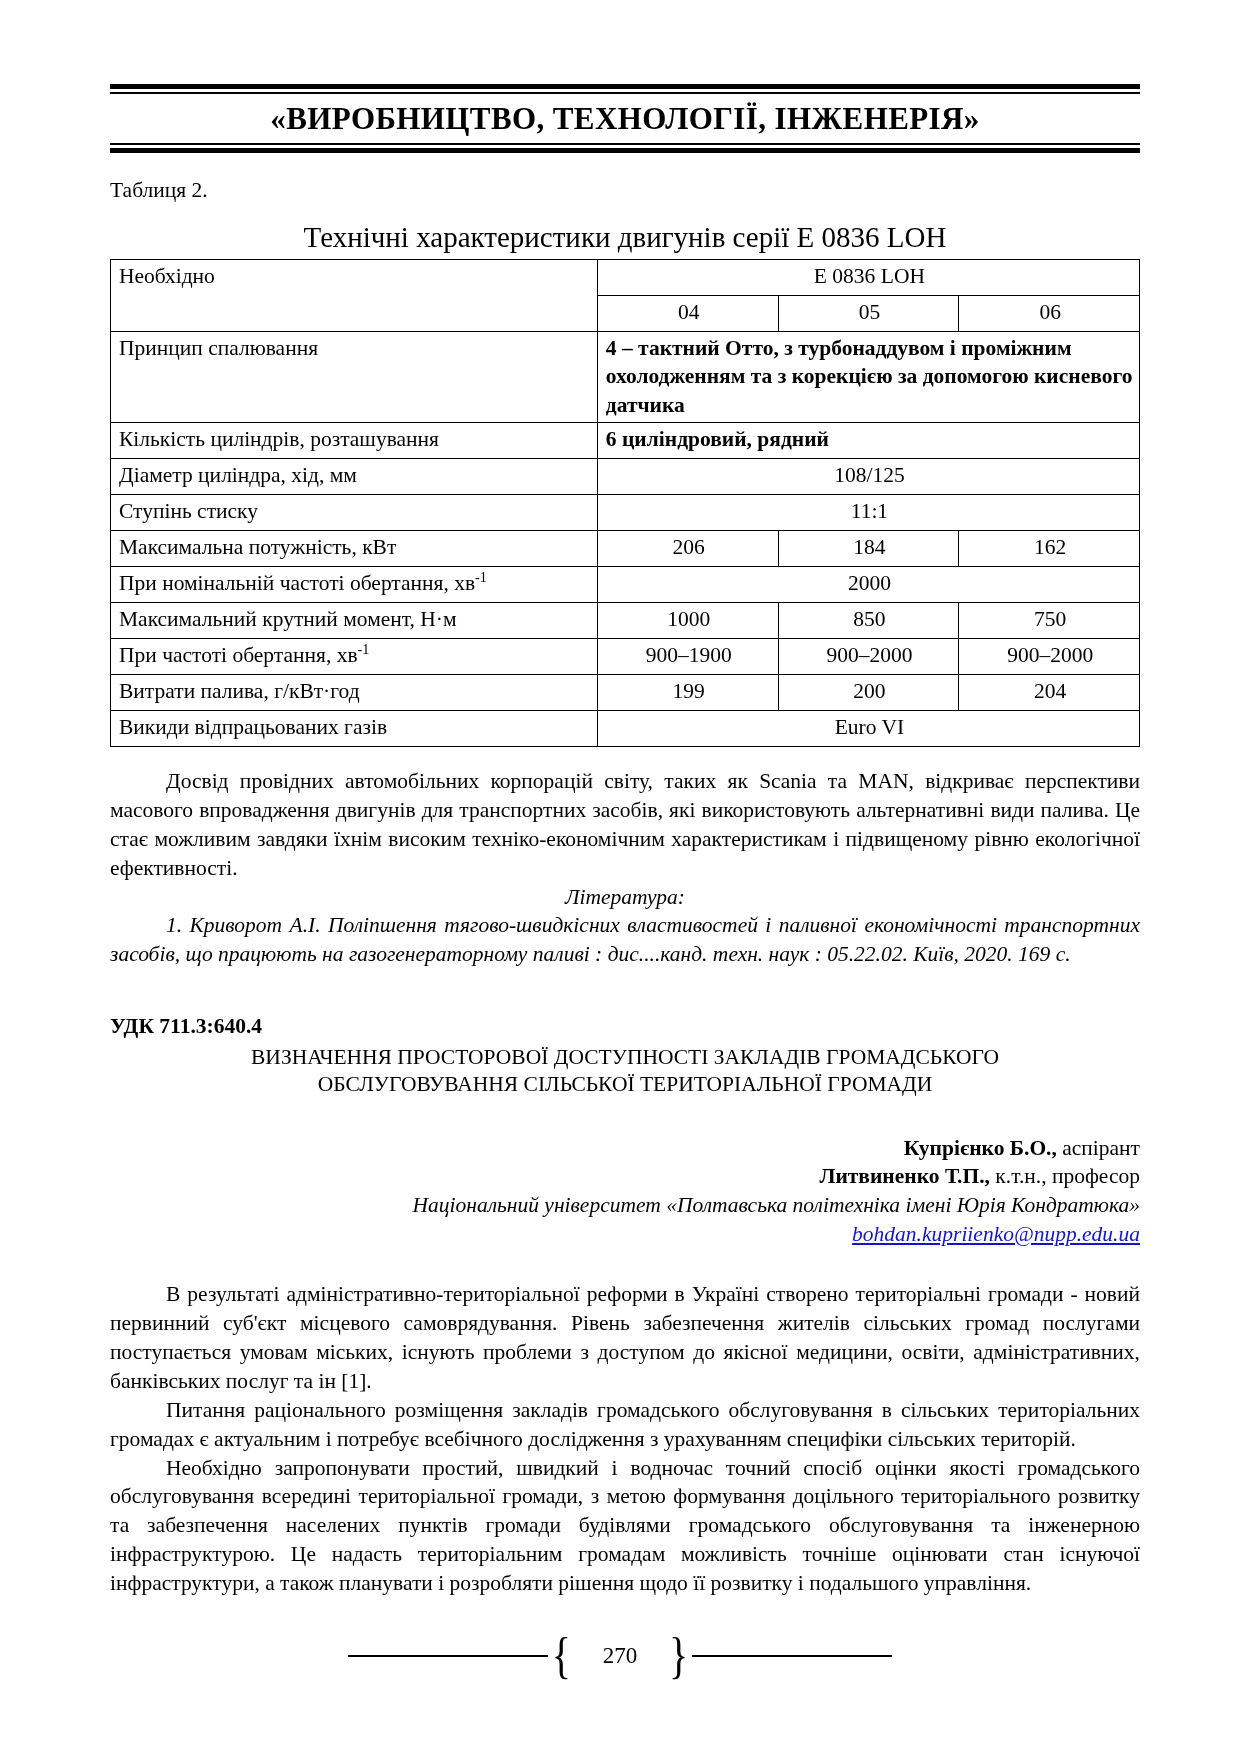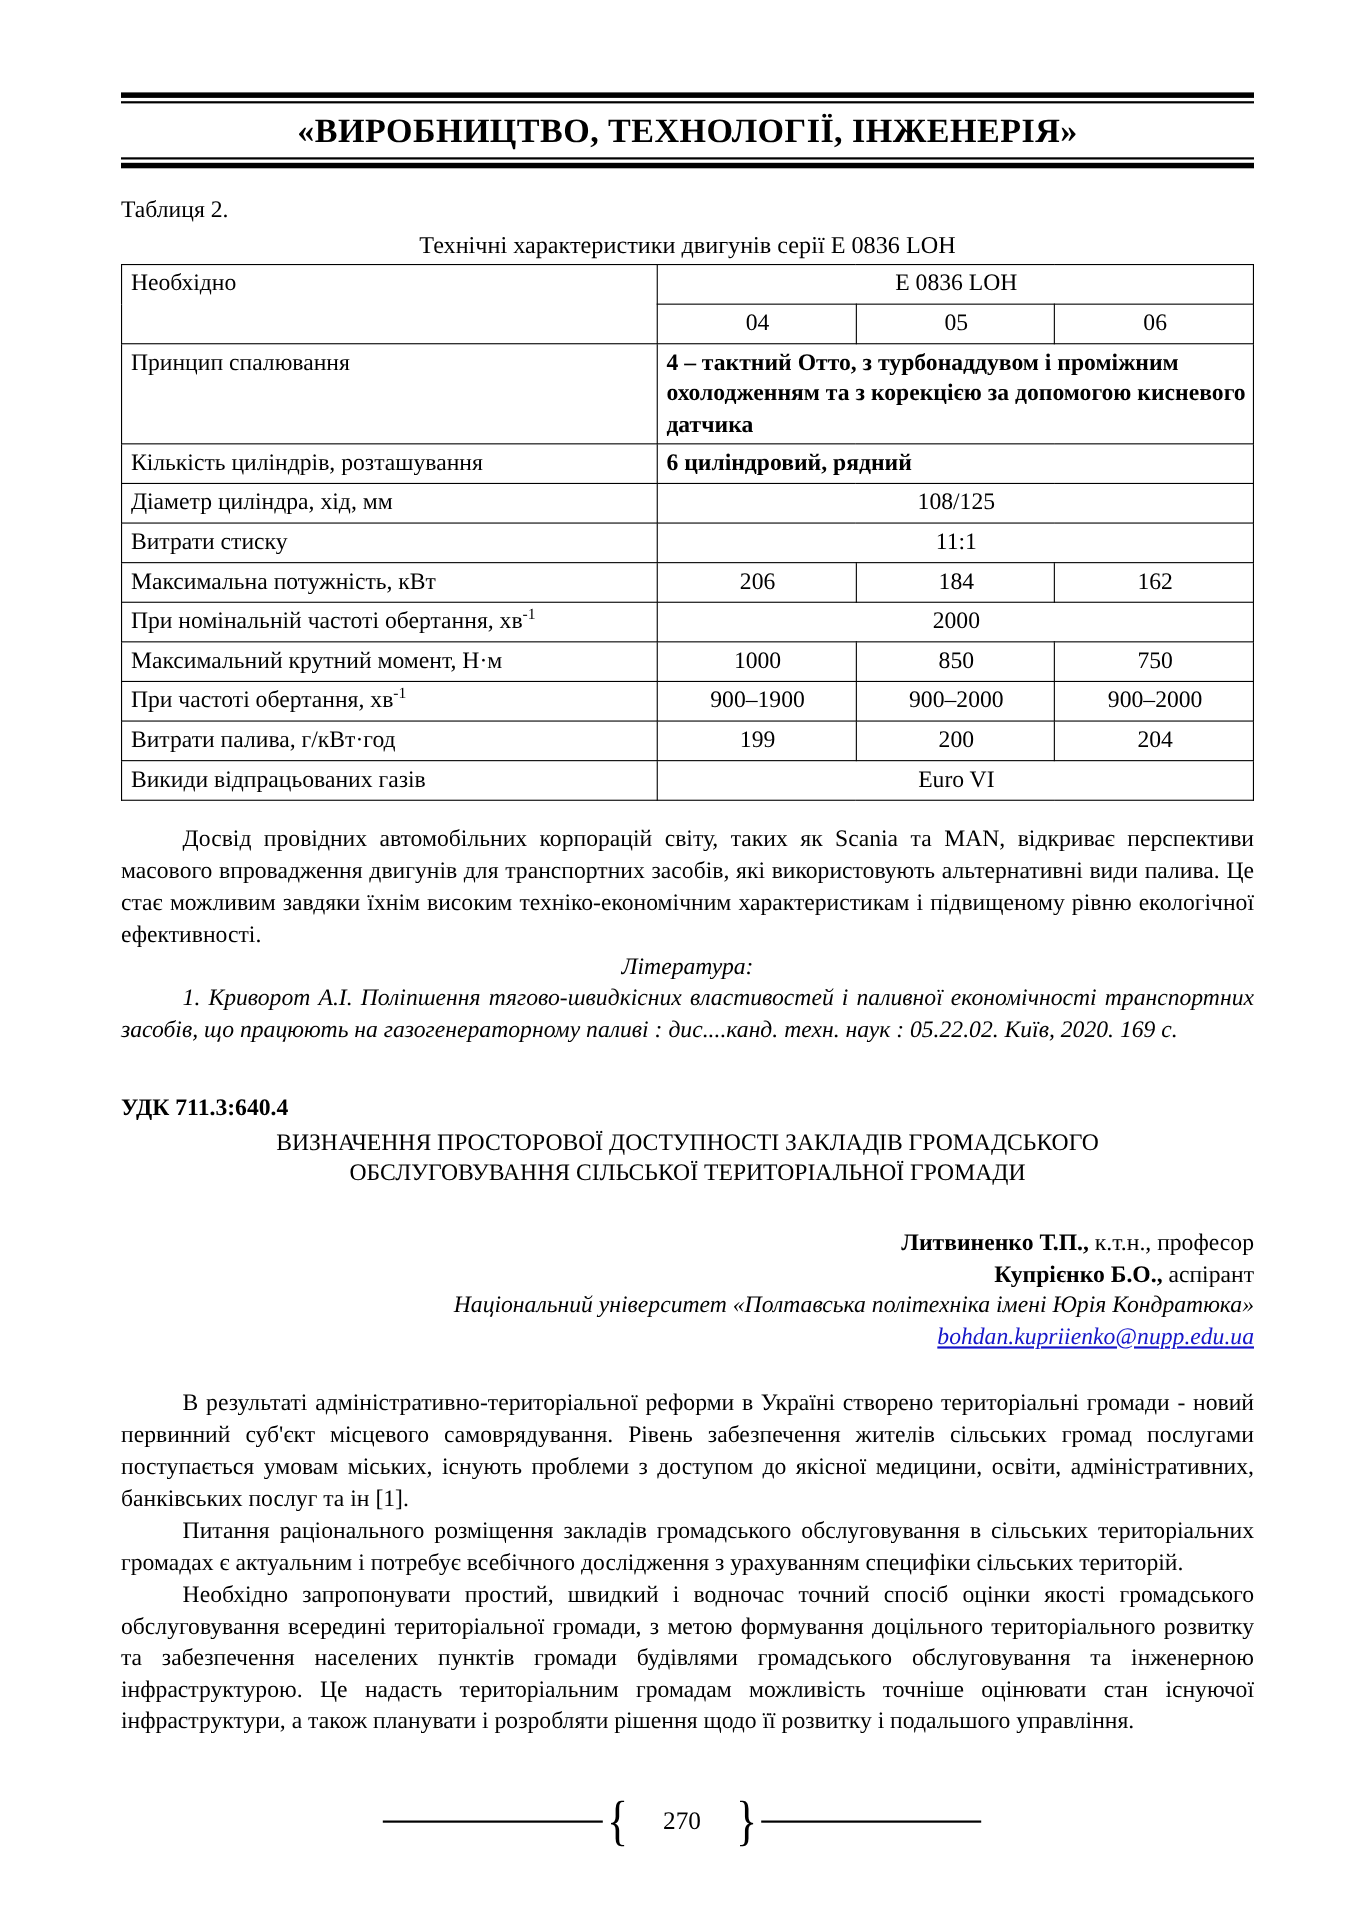--- a/index.html
+++ b/index.html
@@ -49,23 +49,23 @@
   }
   .rule-group-bottom .rule-thin { margin-top: 0; margin-bottom: 3px; }
 
   
   .tbl-number {
     font-size: 21.5px;
     margin-top: 24px;
     line-height: 1.25;
   }
   .tbl-caption {
-    font-size: 22px;
-    text-align: center;
-    margin-top: 5px;
+    font-size: 29px;
+    text-align: center;
+    margin-top: 15px;
     margin-bottom: 4px;
     line-height: 1.25;
   }
 
   
   table.spec {
     border-collapse: collapse;
     width: 100%;
     font-size: 21.5px;
     table-layout: fixed;
@@ -224,21 +224,21 @@
           </tr>
           <tr>
             <td class="param">Кількість циліндрів, розташування</td>
             <td colspan="3" class="lft">6 циліндровий, рядний</td>
           </tr>
           <tr>
             <td class="param">Діаметр циліндра, хід, мм</td>
             <td colspan="3" class="ctr">108/125</td>
           </tr>
           <tr>
-            <td class="param">Витрати стиску</td>
+            <td class="param">Ступінь стиску</td>
             <td colspan="3" class="ctr">11:1</td>
           </tr>
           <tr>
             <td class="param">Максимальна потужність, кВт</td>
             <td class="ctr">206</td>
             <td class="ctr">184</td>
             <td class="ctr">162</td>
           </tr>
           <tr>
             <td class="param">При номінальній частоті обертання, хв<sup class="exp">-1</sup></td>
@@ -274,24 +274,24 @@
     <p class="ref">1. Криворот А.І. Поліпшення тягово-швидкісних властивостей і паливної економічності транспортних засобів, що працюють на газогенераторному паливі : дис....канд. техн. наук : 05.22.02. Київ, 2020. 169 с.</p>
 
     <div class="udk">УДК 711.3:640.4</div>
     <div class="art-title">
       <span>ВИЗНАЧЕННЯ ПРОСТОРОВОЇ ДОСТУПНОСТІ ЗАКЛАДІВ ГРОМАДСЬКОГО</span><br>
       <span>ОБСЛУГОВУВАННЯ СІЛЬСЬКОЇ ТЕРИТОРІАЛЬНОЇ ГРОМАДИ</span>
     </div>
 
     <div class="authors">
       <div>
-        <span class="nm">Литвиненко Т.П.,</span><span> к.т.н., професор</span>
+        <span class="nm">Купрієнко Б.О.,</span><span> аспірант</span>
       </div>
       <div>
-        <span class="nm">Купрієнко Б.О.,</span><span> аспірант</span>
+        <span class="nm">Литвиненко Т.П.,</span><span> к.т.н., професор</span>
       </div>
     </div>
     <div class="affil">Національний університет «Полтавська політехніка імені Юрія Кондратюка»</div>
     <div class="email">bohdan.kupriienko@nupp.edu.ua</div>
 
     <div class="art-body" id="article2-body">
         <p class="body">В результаті адміністративно-територіальної реформи в Україні створено територіальні громади - новий  первинний суб'єкт місцевого самоврядування. Рівень забезпечення жителів сільських громад послугами поступається умовам міських, існують проблеми з доступом до якісної медицини, освіти, адміністративних, банківських послуг та ін [1].</p>
         <p class="body">Питання раціонального розміщення закладів громадського обслуговування  в сільських територіальних  громадах  є  актуальним і потребує всебічного дослідження з урахуванням специфіки сільських територій.</p>
         <p class="body">Необхідно запропонувати простий, швидкий і водночас точний спосіб оцінки якості громадського обслуговування всередині територіальної громади, з метою формування доцільного територіального розвитку та забезпечення населених пунктів громади будівлями громадського обслуговування та інженерною інфраструктурою. Це надасть територіальним громадам можливість точніше оцінювати стан існуючої інфраструктури, а також планувати і розробляти рішення щодо її розвитку і подальшого управління.</p>
       </div>

